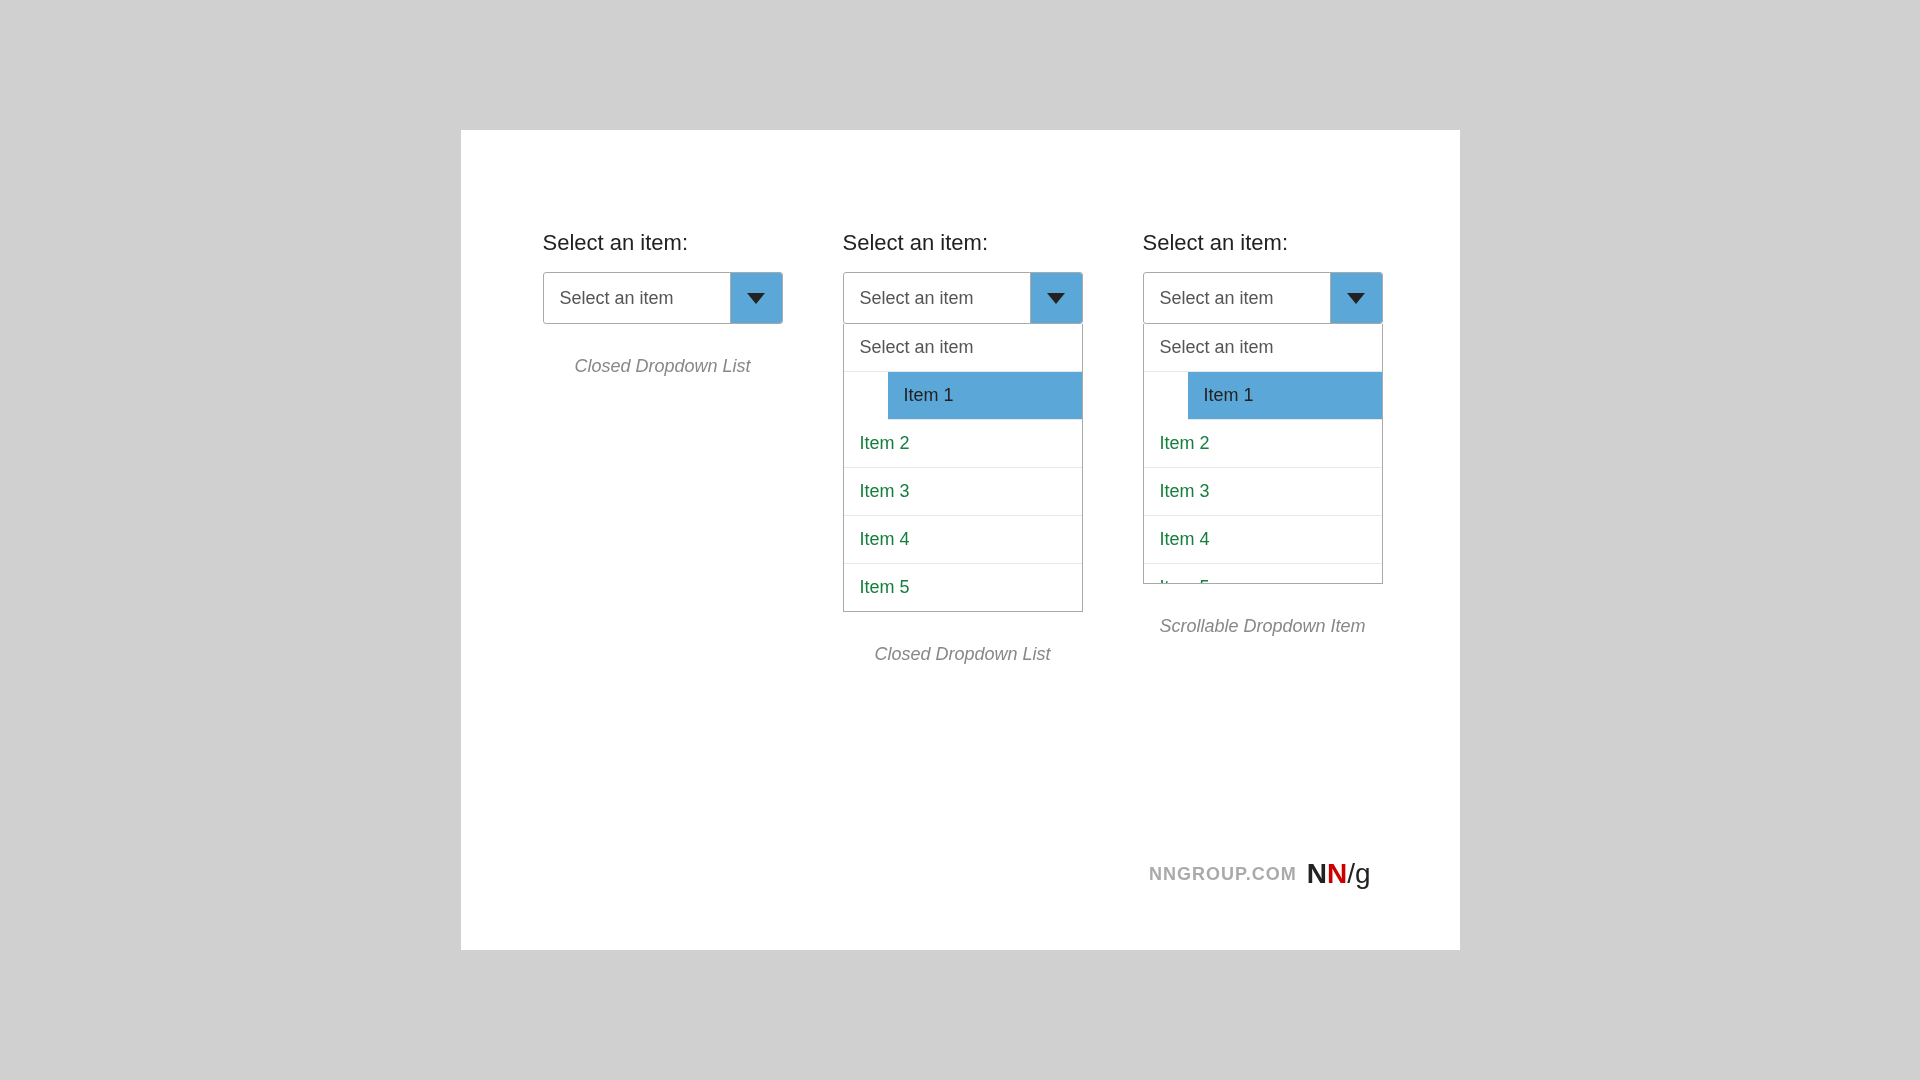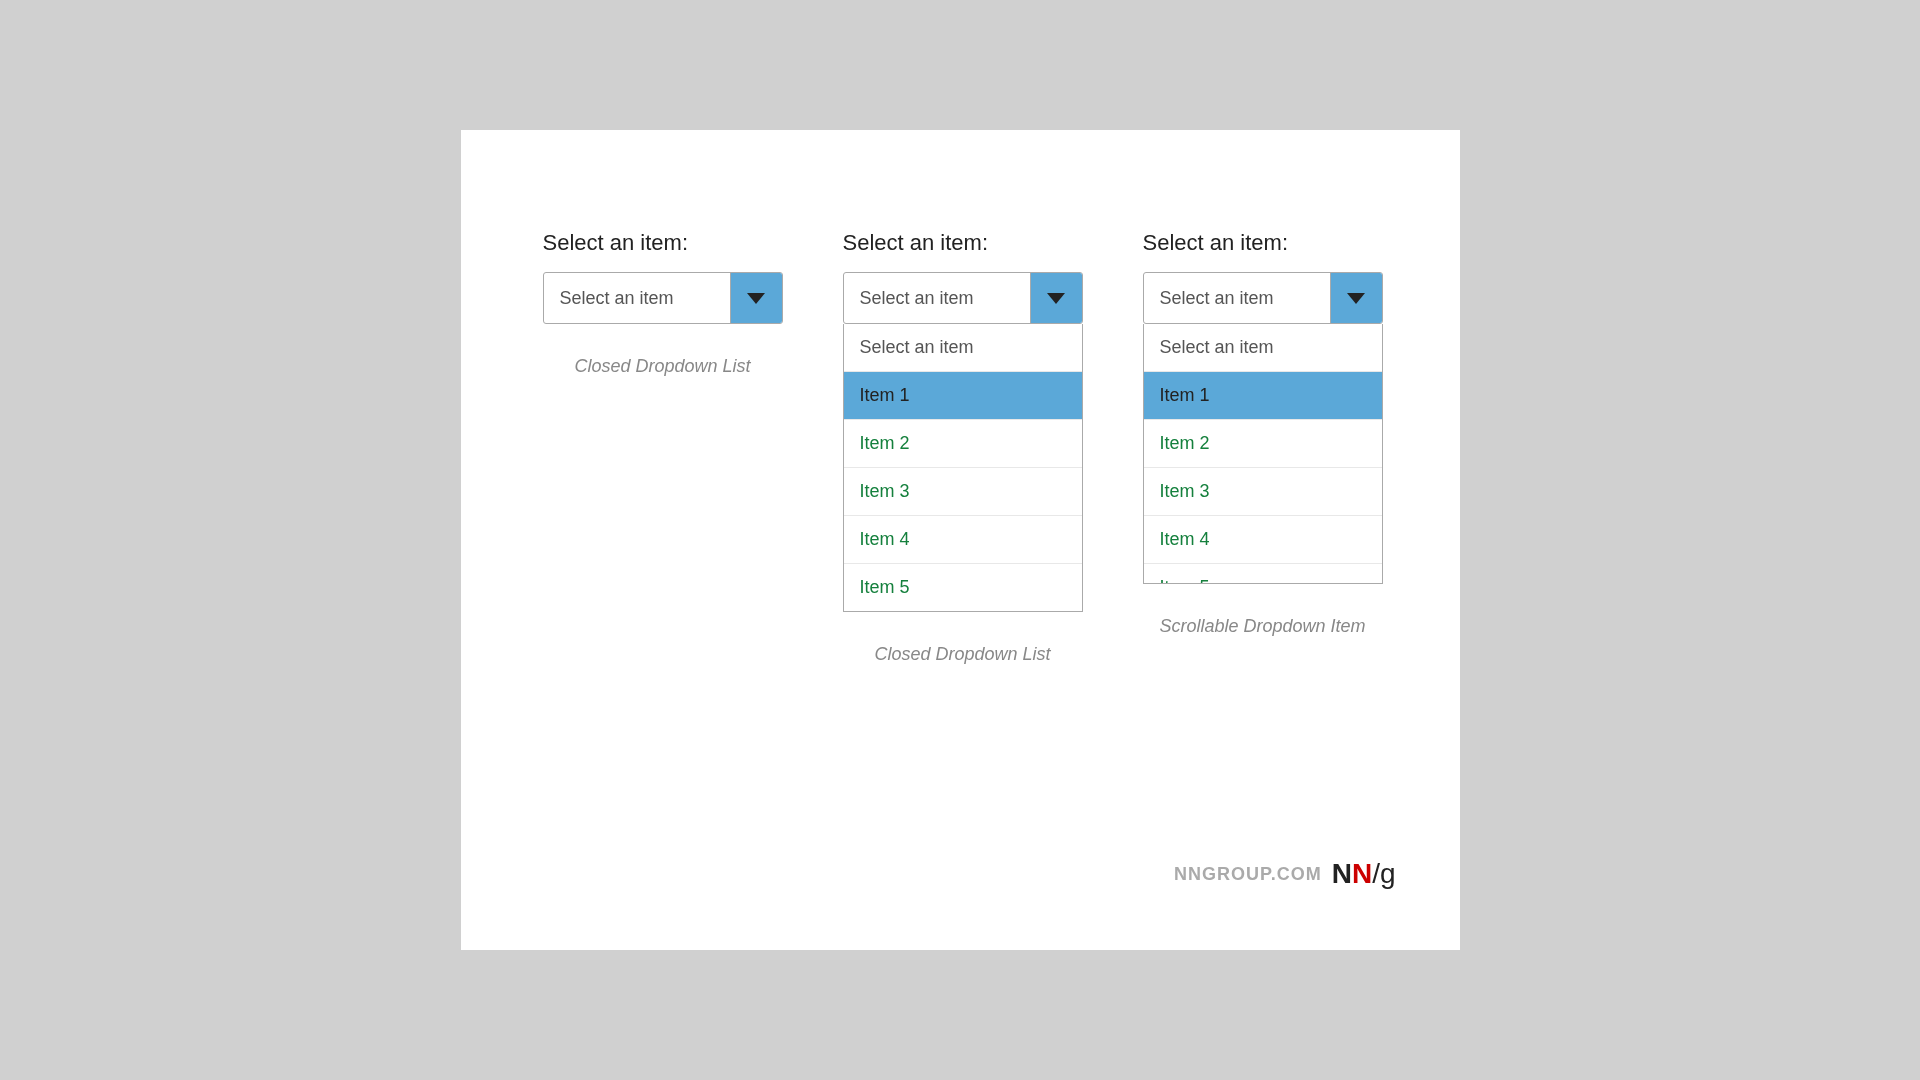--- a/index.html
+++ b/index.html
@@ -111,20 +111,21 @@
       border-bottom: 1px solid #e8e8e8;
     }
 
     .dropdown-list-item:last-child {
       border-bottom: none;
     }
 
     .dropdown-list-item.highlighted {
       background-color: #5ba8d8;
       color: #222;
+      margin-left: 44px;
     }
 
     .dropdown-list-item.placeholder {
       color: #555;
     }
 
     
     .dropdown-list-scrollable {
       width: 240px;
       border: 1.5px solid #aaa;
@@ -145,21 +146,21 @@
     }
 
     .dropdown-list-scrollable::-webkit-scrollbar-thumb {
       background: #b0b0b0;
       border: 2px solid #f0f0f0;
     }
 
     .logo-area {
       position: absolute;
       bottom: 60px;
-      right: 64px;
+      right: 89px;
       display: flex;
       align-items: center;
       gap: 10px;
     }
 
     .nngroup-text {
       font-size: 18px;
       color: #aaa;
       letter-spacing: 1px;
       font-weight: bold;

